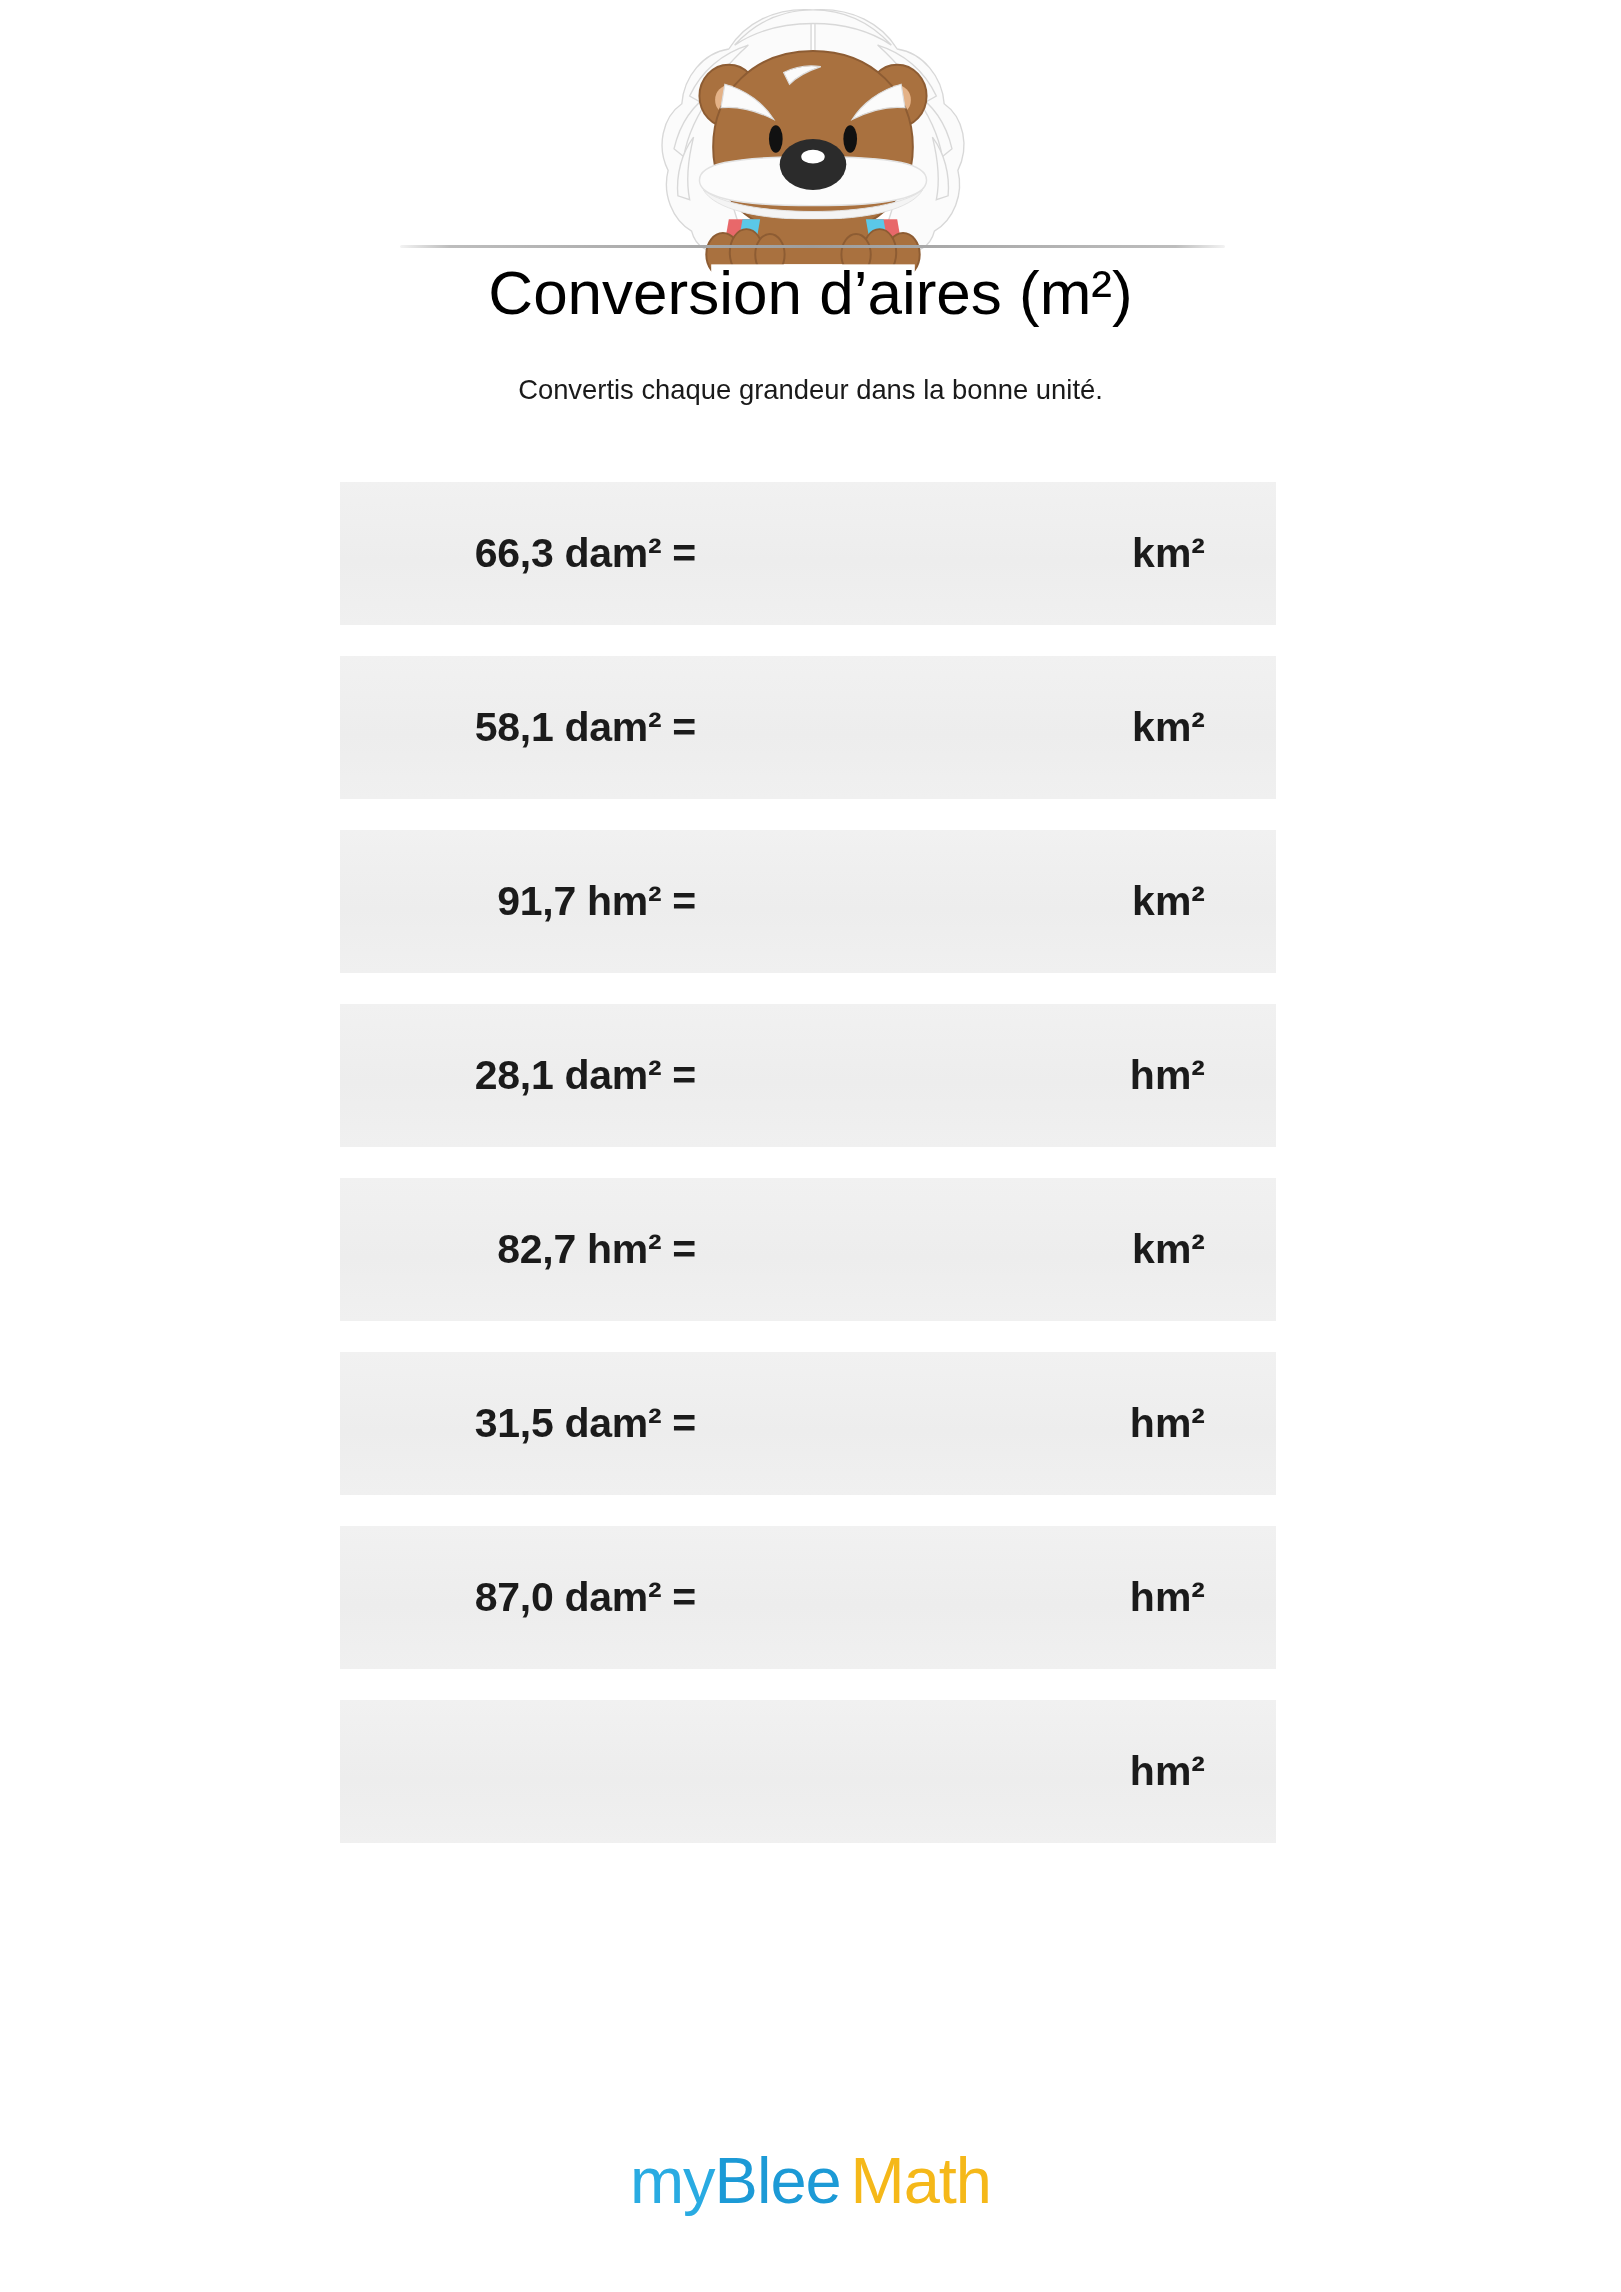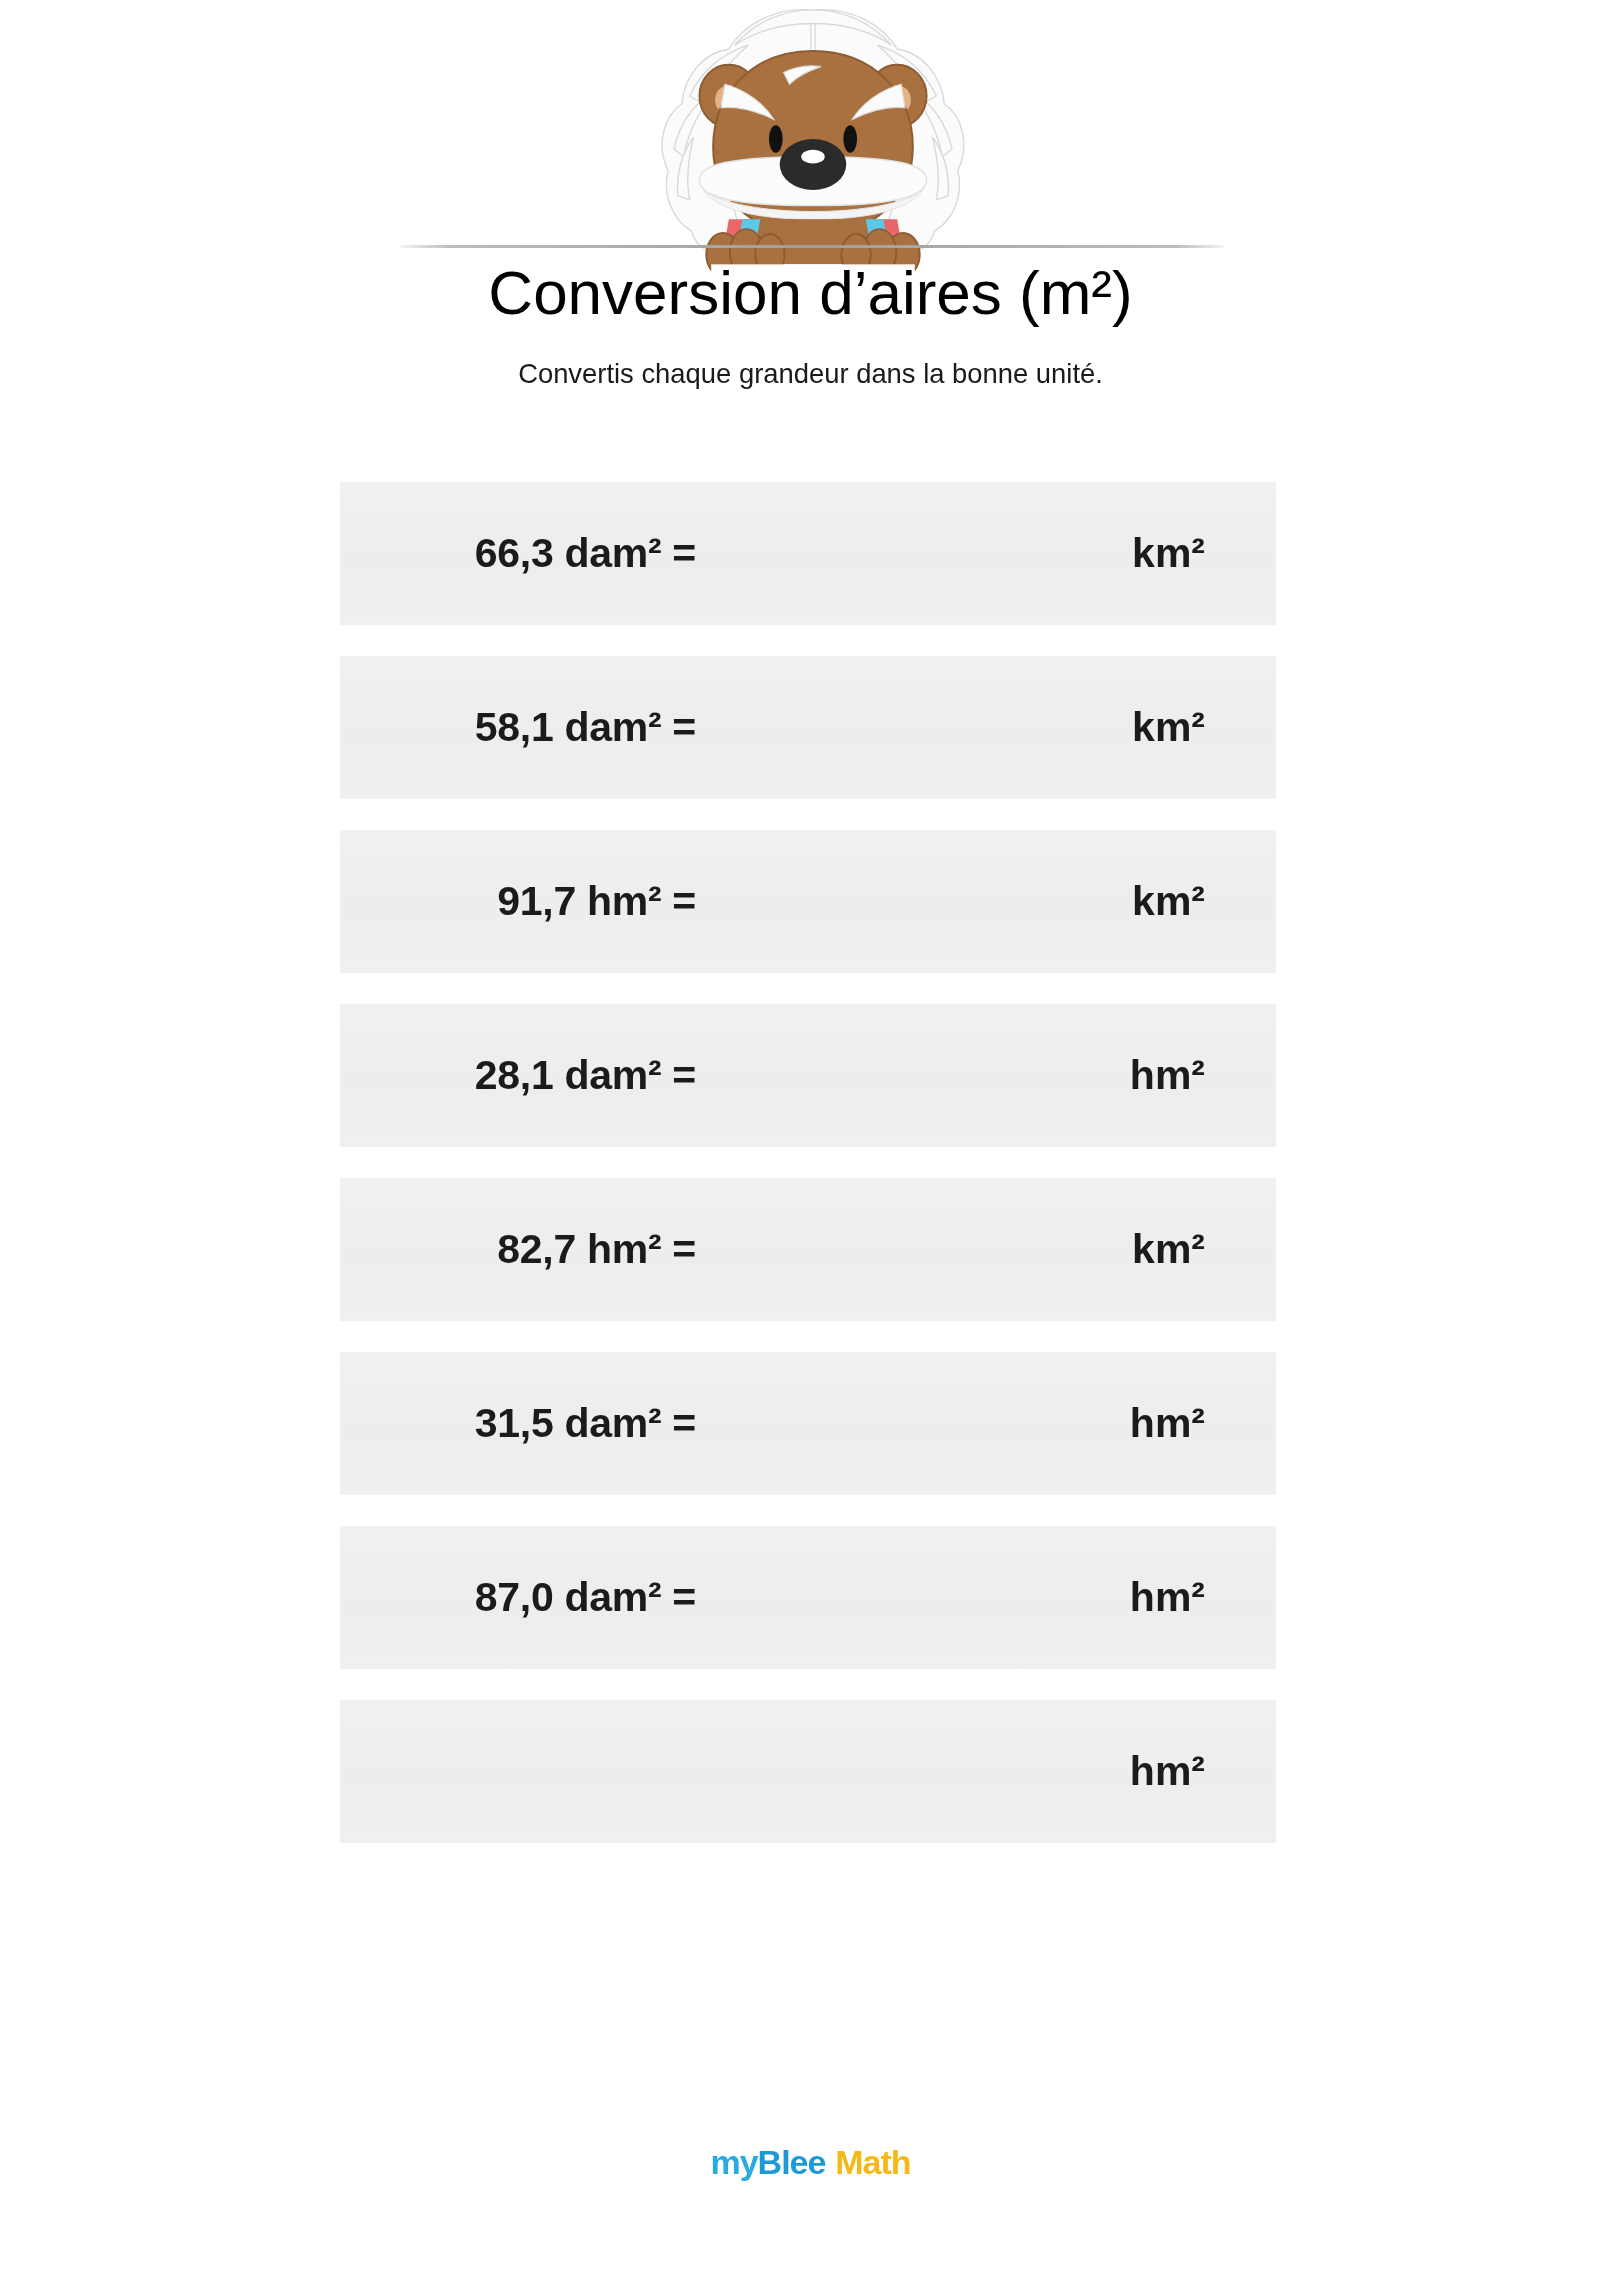--- a/index.html
+++ b/index.html
@@ -45,21 +45,21 @@
     text-align: center;
     font-size: 62px;
     font-weight: 400;
     color: #000000;
     letter-spacing: 0px;
     white-space: nowrap;
   }
   .page-subtitle {
     position: absolute;
     left: 0;
-    top: 358px;
+    top: 374px;
     width: 1621px;
     text-align: center;
     font-size: 27.4px;
     font-weight: 400;
     color: #1a1a1a;
     white-space: nowrap;
   }
 
   
   .rows {
@@ -111,22 +111,22 @@
     white-space: nowrap;
   }
 
   
   .footer-logo {
     position: absolute;
     left: 0;
     top: 2143px;
     width: 1621px;
     text-align: center;
-    font-size: 34px;
-    font-weight: bold;
+    font-size: 65px;
+    font-weight: normal;
     letter-spacing: -1px;
     white-space: nowrap;
   }
   .logo-my   { color: #29ABE2; }
   .logo-blee { color: #1C9AD6; }
   .logo-math { color: #F5B819; margin-left: 9.8px; }
 </style>
 </head>
 <body>
 

